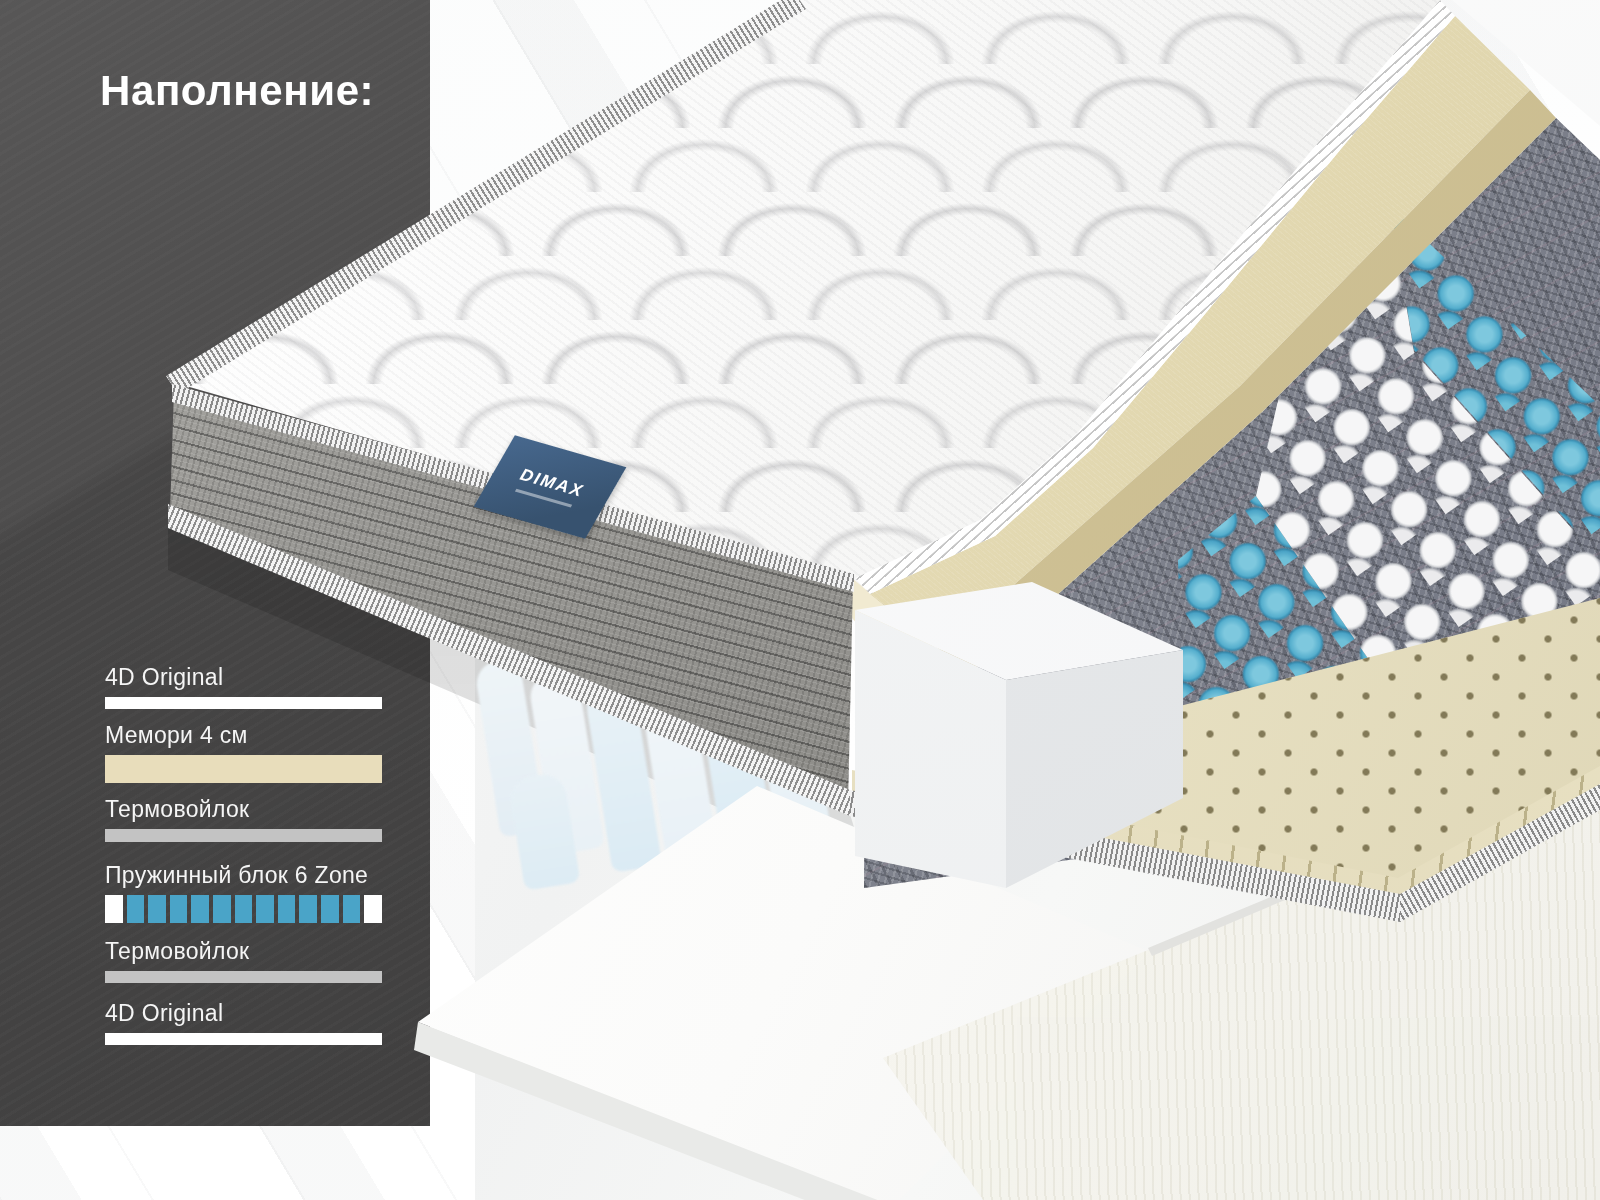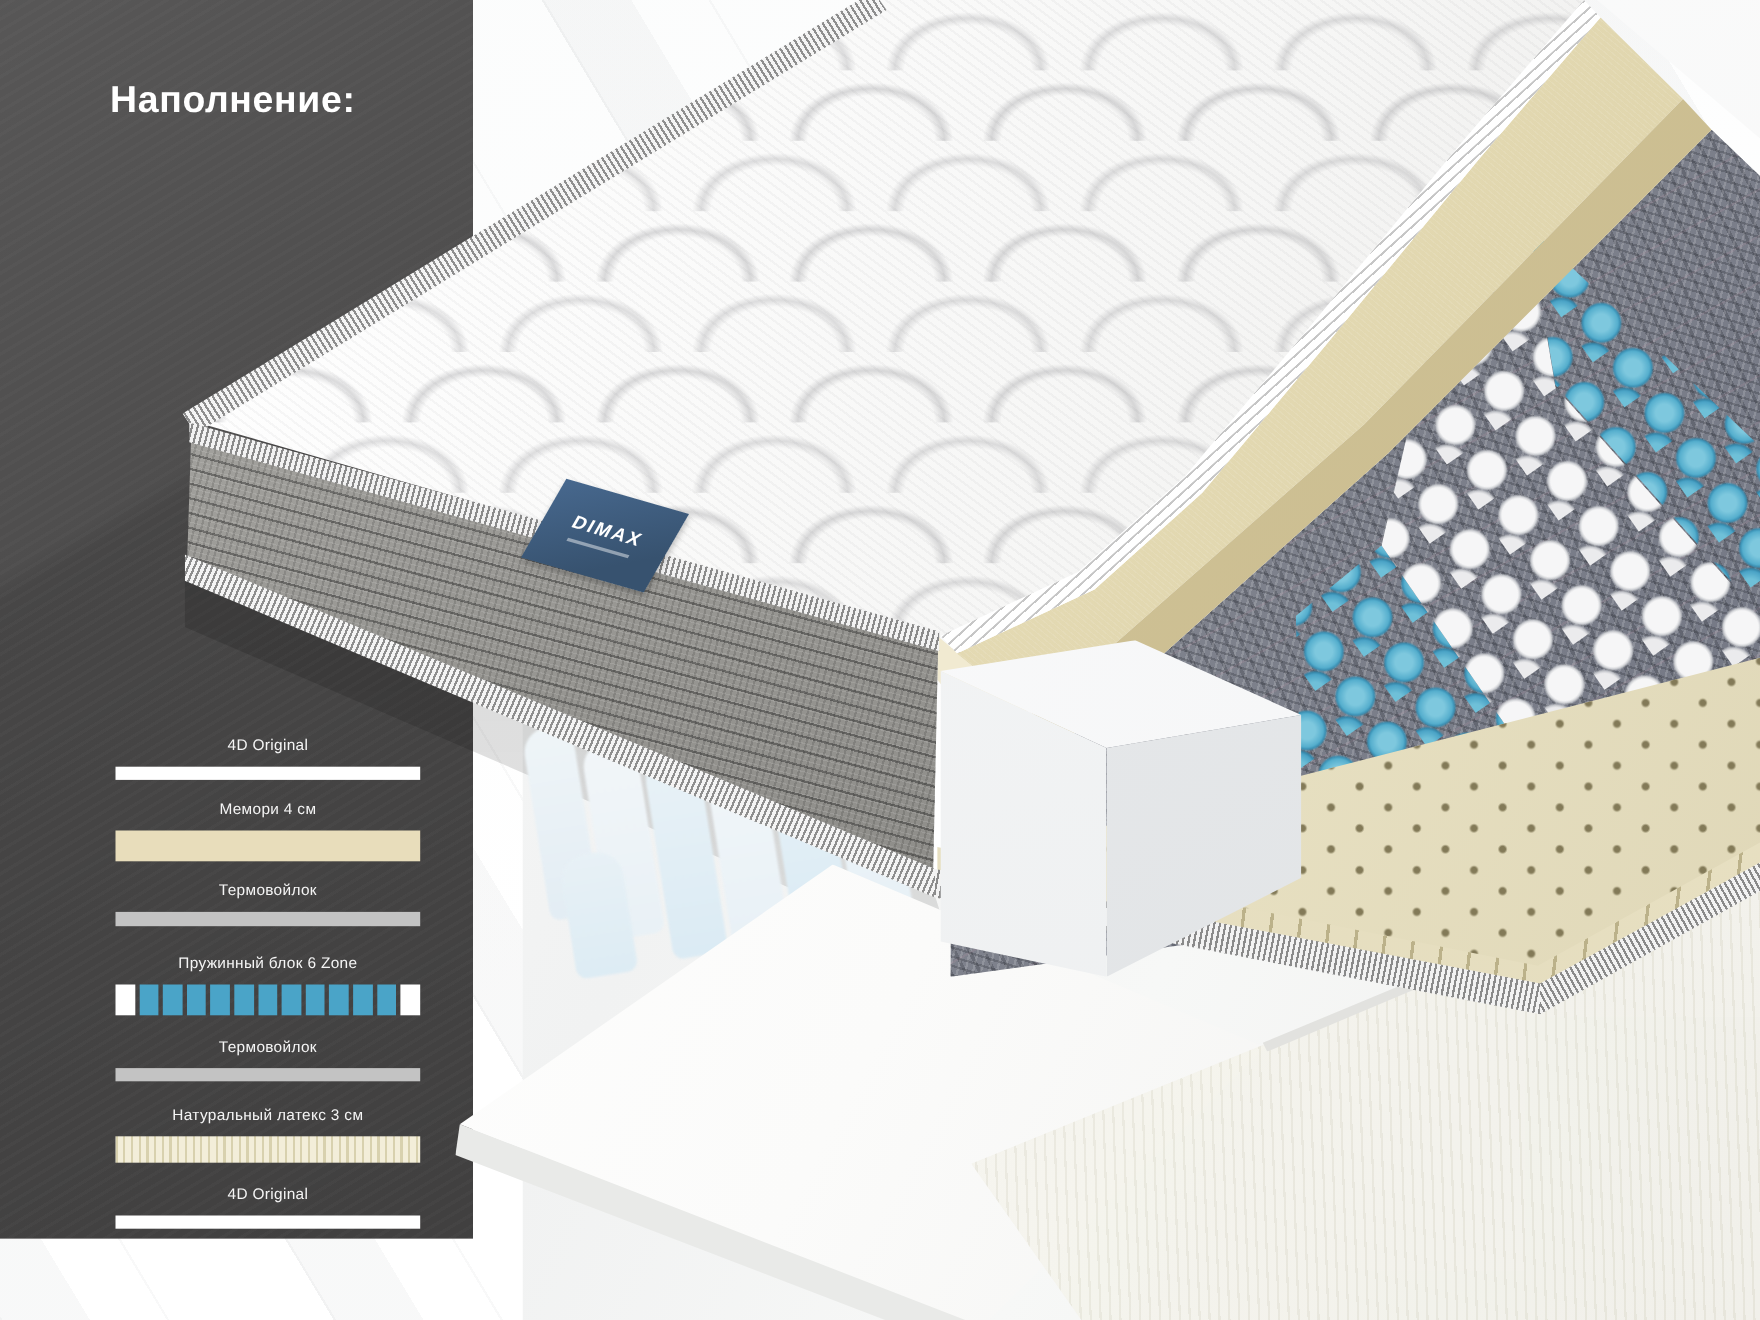--- a/index.html
+++ b/index.html
@@ -20,32 +20,32 @@
   
   #panel{
     left:45px; top:38px; width:430px; height:1126px; inset:auto;
     background:
       repeating-linear-gradient(-31deg, rgba(255,255,255,0.02) 0 3px, rgba(0,0,0,0) 3px 9px),
       linear-gradient(150deg, rgba(255,255,255,0.07) 0%, rgba(255,255,255,0.02) 38%, rgba(0,0,0,0.06) 40%, rgba(0,0,0,0.14) 100%),
       #4b4a4a;
   }
   #title{
     position:absolute; left:100px; top:68px; color:#ffffff;
-    font-size:34px; line-height:46px; font-weight:bold; letter-spacing:0.6px;
+    font-size:42px; line-height:46px; font-weight:bold; letter-spacing:0.6px;
   }
   #legend{position:absolute; left:105px; top:0; width:277px; height:1200px;}
   .legend-item{position:absolute; left:0; width:277px;}
   .legend-item:nth-child(1){top:664px;}
   .legend-item:nth-child(2){top:722px;}
   .legend-item:nth-child(3){top:796px;}
   .legend-item:nth-child(4){top:862px;}
   .legend-item:nth-child(5){top:938px;}
   .legend-item:nth-child(6){top:1000px;}
   .legend-item:nth-child(7){top:1072px;}
-  .legend-label{color:#f5f5f5; font-size:14px; line-height:26px; letter-spacing:0.3px; margin-bottom:7px;text-align:center;}
+  .legend-label{color:#f5f5f5; font-size:23px; line-height:26px; letter-spacing:0.3px; margin-bottom:7px;}
   .legend-bar{width:277px;}
   .legend-bar.blocks{display:flex; gap:4px;}
   .legend-bar.blocks .block{flex:1 1 0; height:100%;}
 
   
   #ghost-backdrop{
     clip-path:polygon(475px 652px,850px 798px,1398px 908px,1600px 794px,1600px 1200px,475px 1200px);
     background:linear-gradient(115deg,#fafbfb 8%, #f1f2f2 45%, #f7f8f7 68%, #eeeeec 100%);
   }
   #mattress-shadow{
@@ -260,22 +260,18 @@
           <span class="block" style="background: rgb(74, 164, 200);"></span>
           <span class="block" style="background: rgb(74, 164, 200);"></span>
           <span class="block" style="background: rgb(255, 255, 255);"></span>
         </div>
       </div>
       <div class="legend-item">
         <div class="legend-label">Термовойлок</div>
         <div class="legend-bar" style="height: 12px; background: rgb(195, 195, 195);"></div>
       </div>
       <div class="legend-item">
-        <div class="legend-label">Натуральный латекс 3 см</div>
-        <div class="legend-bar" style="height: 24px; background: repeating-linear-gradient(90deg, rgb(216, 209, 174) 0px, rgb(216, 209, 174) 2px, rgb(243, 238, 217) 2px, rgb(243, 238, 217) 7px);"></div>
-      </div>
-      <div class="legend-item">
         <div class="legend-label">4D Original</div>
         <div class="legend-bar" style="height: 12px; background: rgb(255, 255, 255);"></div>
       </div>
     </div>
 
 </div>
 
 </body></html>

